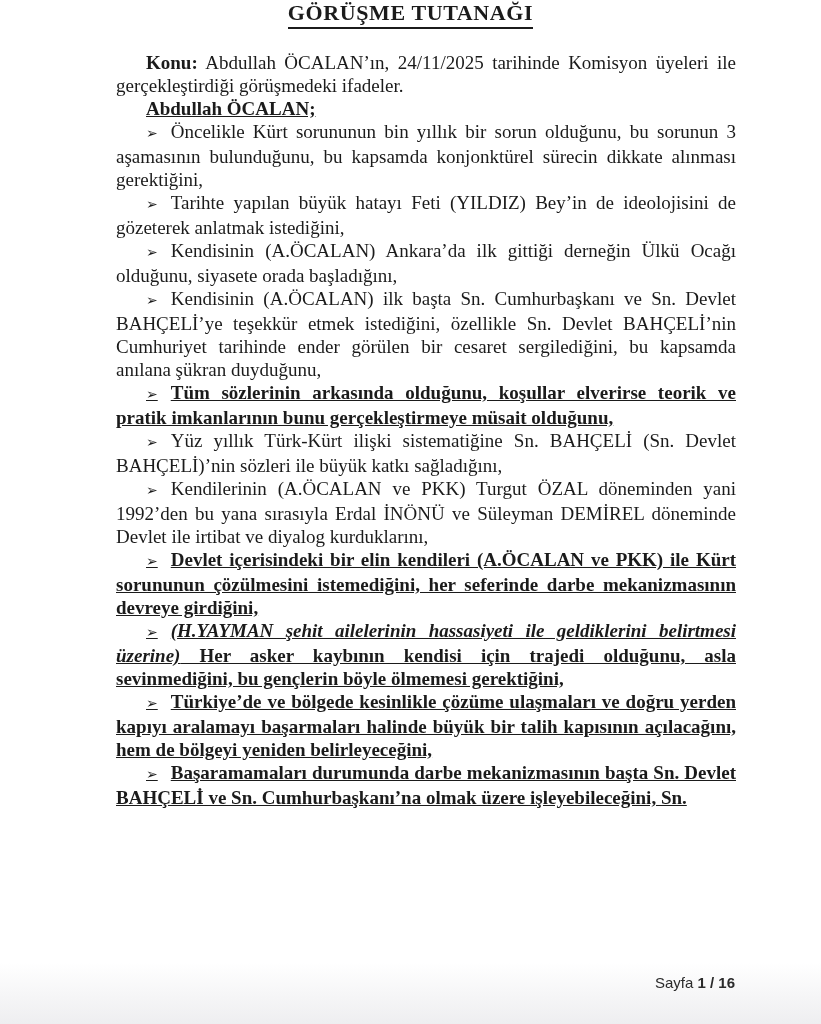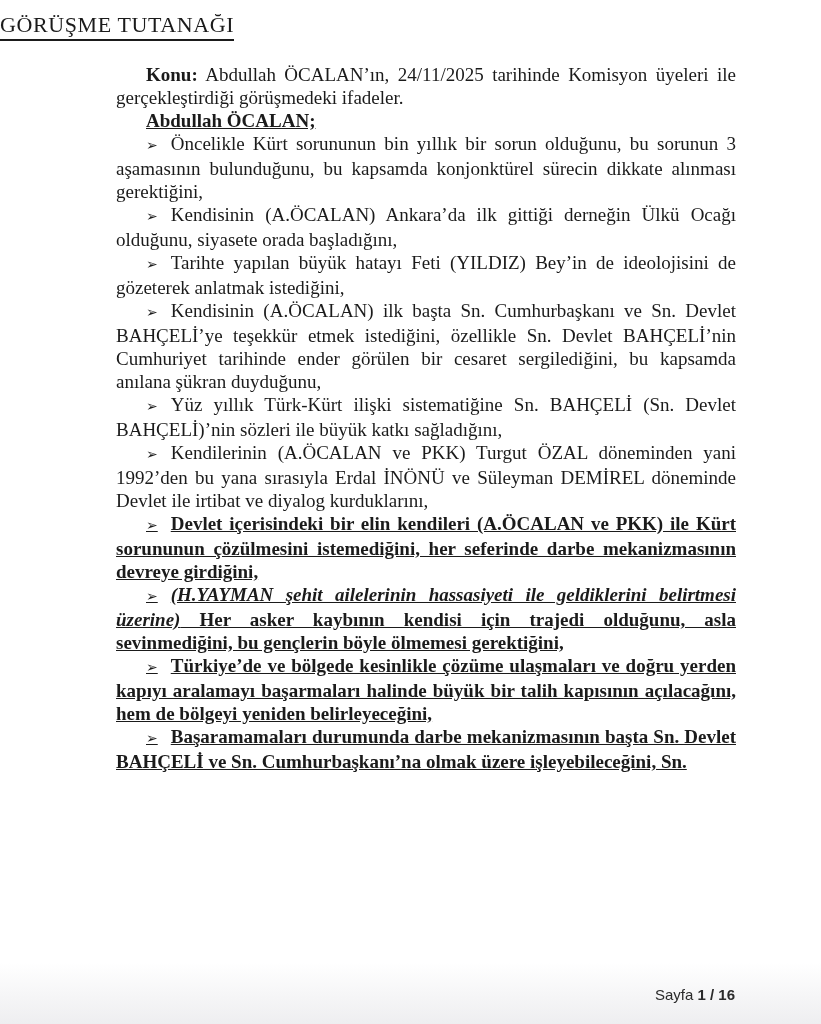--- a/index.html
+++ b/index.html
@@ -10,24 +10,23 @@
     background:
       linear-gradient(180deg, #ffffff 0%, #ffffff 94%, #eeeef0 100%);
     overflow: hidden;
   }
   .page {
     position: relative;
     width: 821px;
     height: 1024px;
   }
   .doc-title {
-    margin-top: 12px;
-    text-align: left;
+    text-align: center;
     font-size: 22px;
-    font-weight: normal;
+    font-weight: bold;
     letter-spacing: 0.6px;
   }
   .doc-title .underline {
     border-bottom: 2px solid #1b1b1b;
     padding-bottom: 2px;
   }
   .content {
     margin: 25px 85px 0 116px;
     font-size: 19px;
     line-height: 23px;
@@ -64,27 +63,28 @@
   </div>
 
   <div class="content">
 
     <p class="para"><span class="label">Konu:</span><span> Abdullah ÖCALAN’ın, 24/11/2025 tarihinde Komisyon üyeleri ile gerçekleştirdiği görüşmedeki ifadeler.</span></p>
 
     <p class="para bold">Abdullah ÖCALAN;</p>
 
     <p class="para"><span class="marker">➢</span><span>Öncelikle Kürt sorununun bin yıllık bir sorun olduğunu, bu sorunun 3 aşamasının bulunduğunu, bu kapsamda konjonktürel sürecin dikkate alınması gerektiğini,</span></p>
 
+    <p class="para"><span class="marker">➢</span><span>Tarihte yapılan büyük hatayı Feti (YILDIZ) Bey’in de ideolojisini de gözeterek anlatmak istediğini,</span></p>
+
     <p class="para"><span class="marker">➢</span><span>Kendisinin (A.ÖCALAN) Ankara’da ilk gittiği derneğin Ülkü Ocağı olduğunu, siyasete orada başladığını,</span></p>
-
-    <p class="para"><span class="marker">➢</span><span>Tarihte yapılan büyük hatayı Feti (YILDIZ) Bey’in de ideolojisini de gözeterek anlatmak istediğini,</span></p>
 
 
     <p class="para"><span class="marker">➢</span><span>Kendisinin (A.ÖCALAN) ilk başta Sn. Cumhurbaşkanı ve Sn. Devlet BAHÇELİ’ye teşekkür etmek istediğini, özellikle Sn. Devlet BAHÇELİ’nin Cumhuriyet tarihinde ender görülen bir cesaret sergilediğini, bu kapsamda anılana şükran duyduğunu,</span></p>
 
+    <p class="para bold"><span class="marker">➢</span><span>Tüm sözlerinin arkasında olduğunu, koşullar elverirse teorik ve pratik imkanlarının bunu gerçekleştirmeye müsait olduğunu,</span></p>
 
     <p class="para"><span class="marker">➢</span><span>Yüz yıllık Türk-Kürt ilişki sistematiğine Sn. BAHÇELİ (Sn. Devlet BAHÇELİ)’nin sözleri ile büyük katkı sağladığını,</span></p>
 
     <p class="para"><span class="marker">➢</span><span>Kendilerinin (A.ÖCALAN ve PKK) Turgut ÖZAL döneminden yani 1992’den bu yana sırasıyla Erdal İNÖNÜ ve Süleyman DEMİREL döneminde Devlet ile irtibat ve diyalog kurduklarını,</span></p>
 
     <p class="para bold"><span class="marker">➢</span><span>Devlet içerisindeki bir elin kendileri (A.ÖCALAN ve PKK) ile Kürt sorununun çözülmesini istemediğini, her seferinde darbe mekanizmasının devreye girdiğini,</span></p>
 
     <p class="para bold"><span class="marker">➢</span><span class="italic">(H.YAYMAN şehit ailelerinin hassasiyeti ile geldiklerini belirtmesi üzerine)</span><span> Her asker kaybının kendisi için trajedi olduğunu, asla sevinmediğini, bu gençlerin böyle ölmemesi gerektiğini,</span></p>
 
     <p class="para bold"><span class="marker">➢</span><span>Türkiye’de ve bölgede kesinlikle çözüme ulaşmaları ve doğru yerden kapıyı aralamayı başarmaları halinde büyük bir talih kapısının açılacağını, hem de bölgeyi yeniden belirleyeceğini,</span></p>

